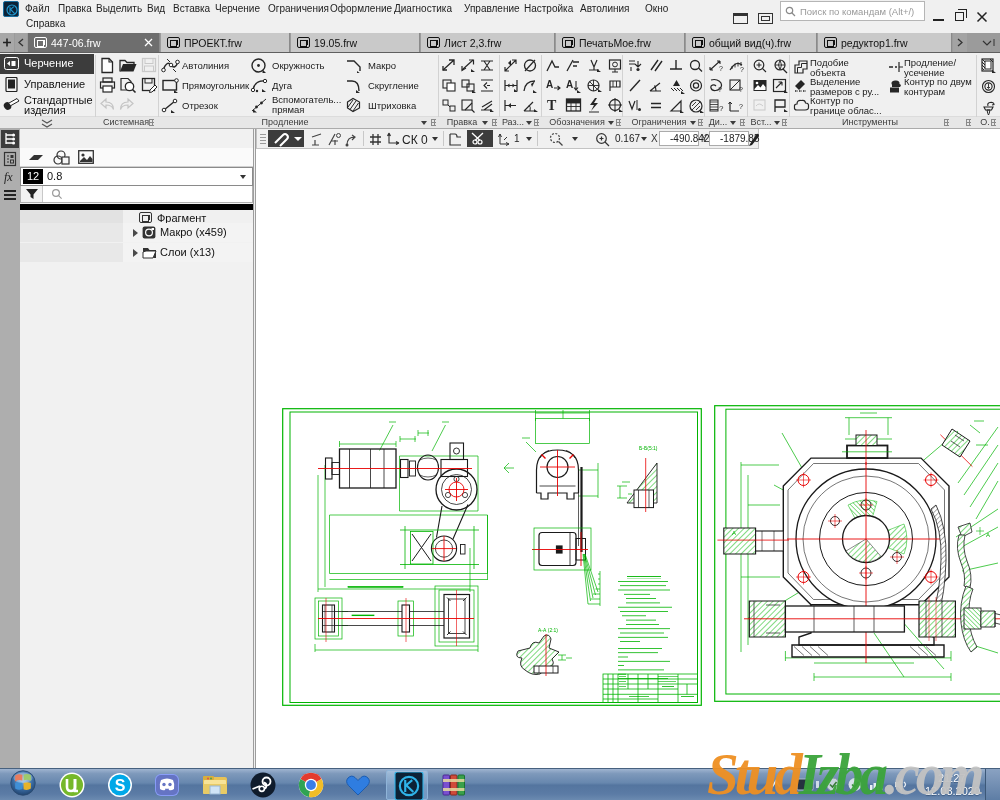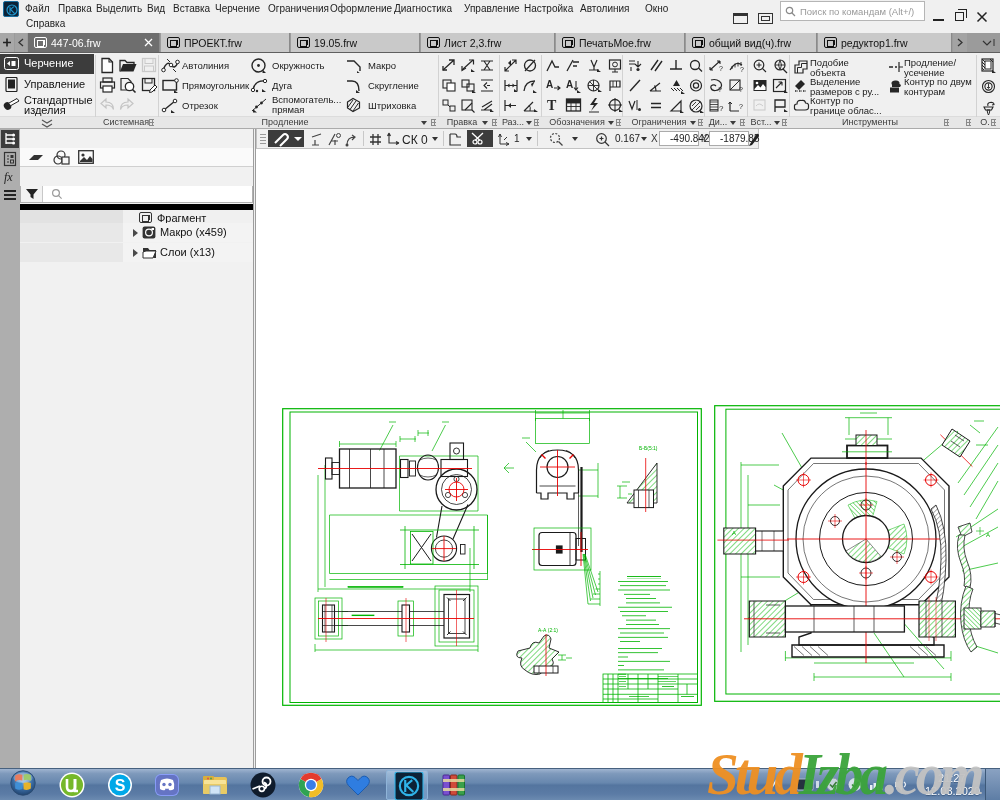--- a/index.html
+++ b/index.html
@@ -593,20 +593,25 @@
           <circle cx="5" cy="10" r="4" fill="none" stroke="#333" stroke-width="1.2"></circle>
           <circle cx="8" cy="5" r="4" fill="none" stroke="#333" stroke-width="1.2"></circle>
           <rect x="9" y="7" width="7" height="7" fill="#f7f7f7" stroke="#333" stroke-width="1.2"></rect>
         </svg>
  <svg style="position:absolute;left:58px;top:2px" width="16" height="14" viewBox="0 0 16 14">
           <rect x="0.7" y="0.7" width="14.6" height="12.6" fill="none" stroke="#333" stroke-width="1.3"></rect>
           <circle cx="5" cy="5" r="1.6" fill="#333"></circle>
           <path d="M2 11 L6 7 L9 10 L12 6 L14.5 9 V12 H2 Z" fill="#333"></path>
         </svg>
 </div>
+<div id="tcombo">
+ <div style="position:absolute;left:2px;top:1px;width:20px;height:15px;background:#000;color:#fff;font-size:11px;text-align:center;line-height:15px">12</div>
+ <span style="position:absolute;left:26px;top:2px;font-size:11px;color:#111">0.8</span>
+ <div class="dar" style="right:6px;top:7px;border-top-color:#333"></div>
+</div>
 <div id="tfilter">
  <div style="position:absolute;left:0;top:0;width:22px;height:16px;background:#f2f2f2;border-right:1px solid #c8c8c8"><svg width="22" height="16">
             <path d="M5 3 H17 L12.5 8.5 V13 L9.5 11 V8.5 Z" fill="#222"></path>
           </svg></div>
  <svg style="position:absolute;left:30px;top:2px" width="12" height="12" viewBox="0 0 12 12">
           <circle cx="5" cy="5" r="3.4" fill="none" stroke="#9a9a9a" stroke-width="1.2"></circle>
           <path d="M7.6 7.6 L10.6 10.6" stroke="#9a9a9a" stroke-width="1.2"></path>
         </svg>
 </div>
 <div class="trow" style="top:75px;border-top:6px solid #000000;border-bottom:1px solid #8f8f8f;height:18px">

